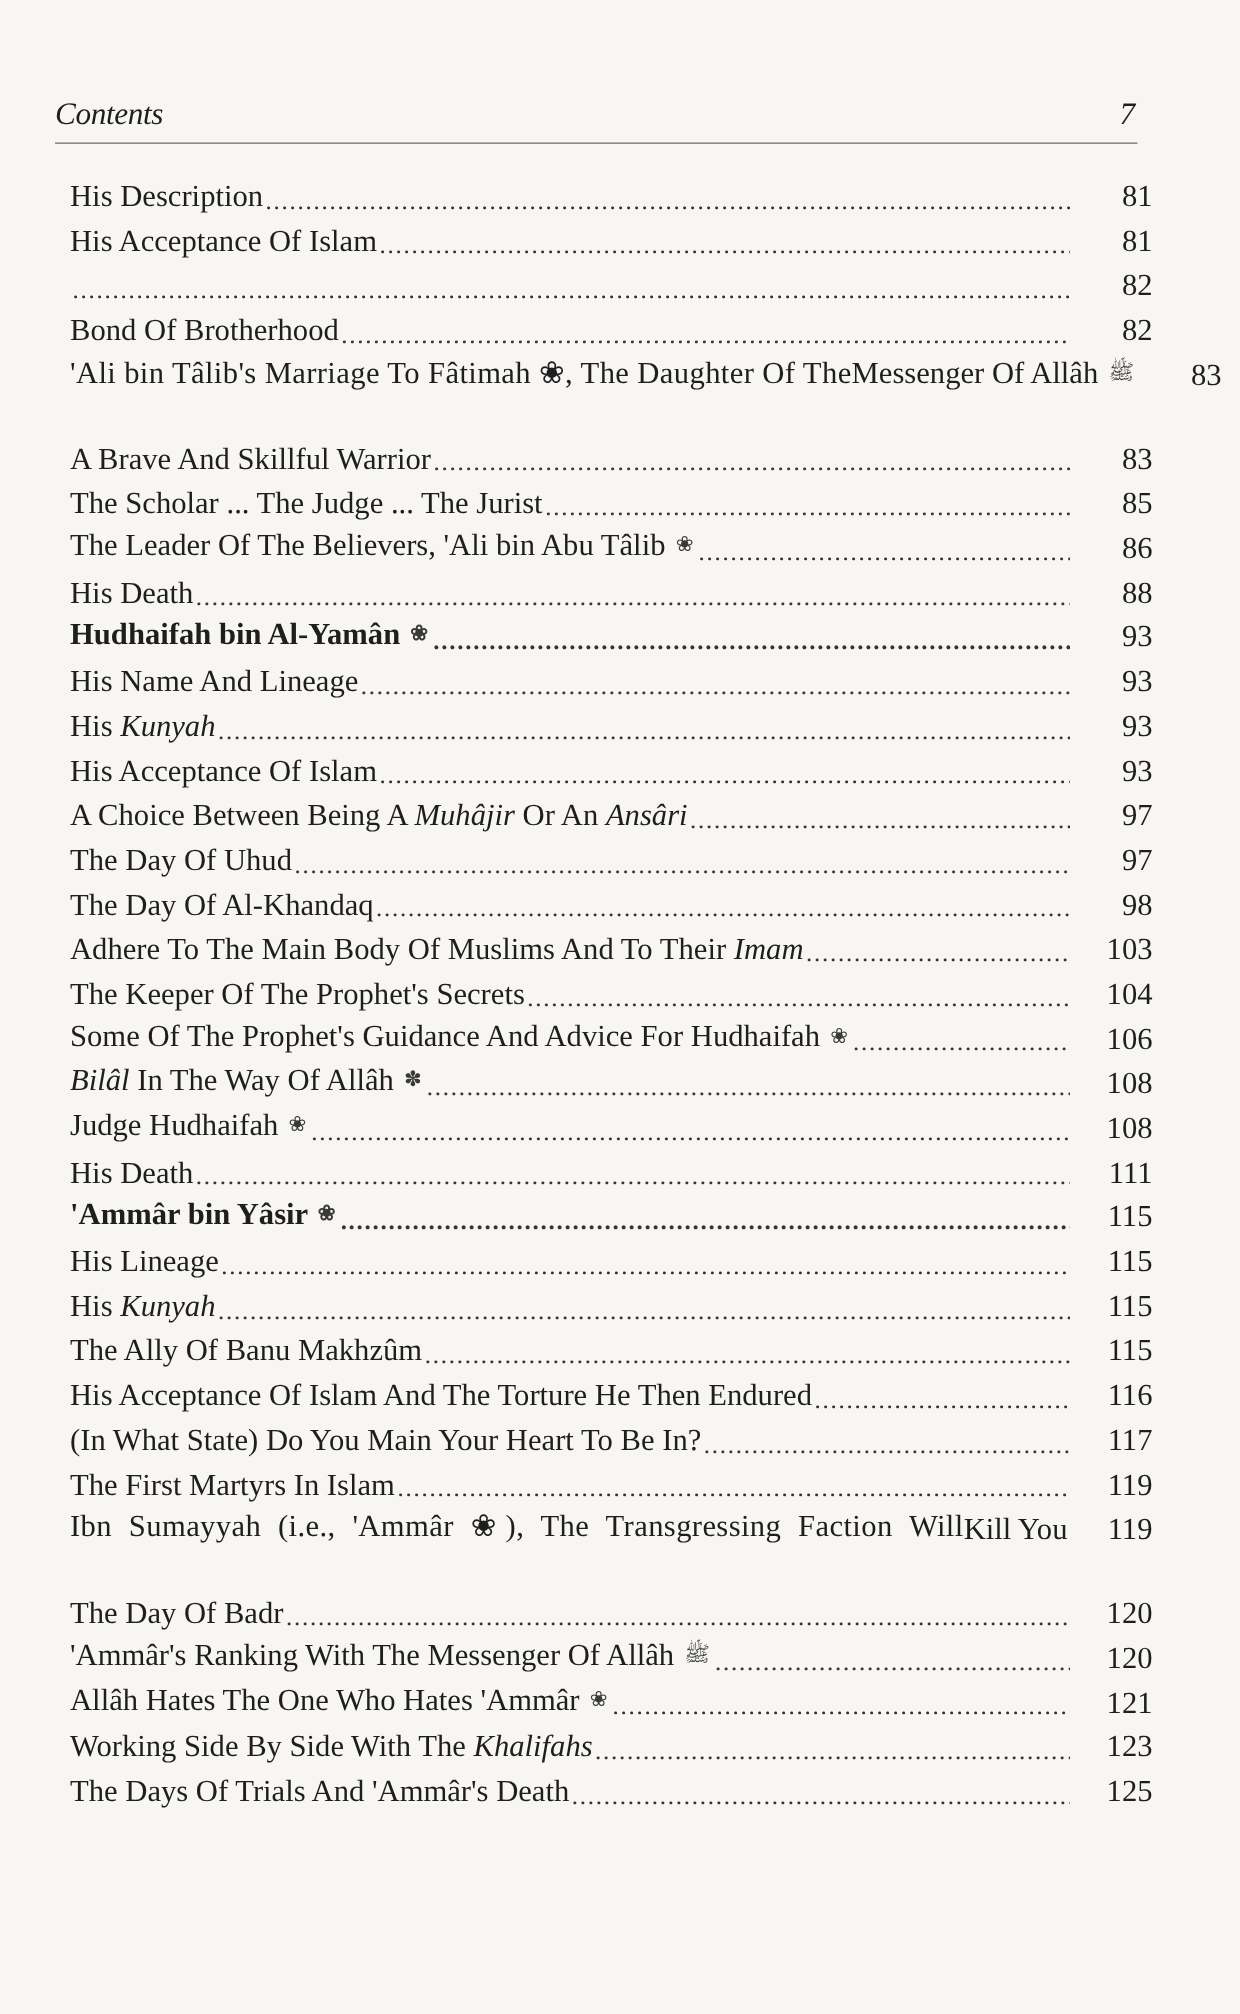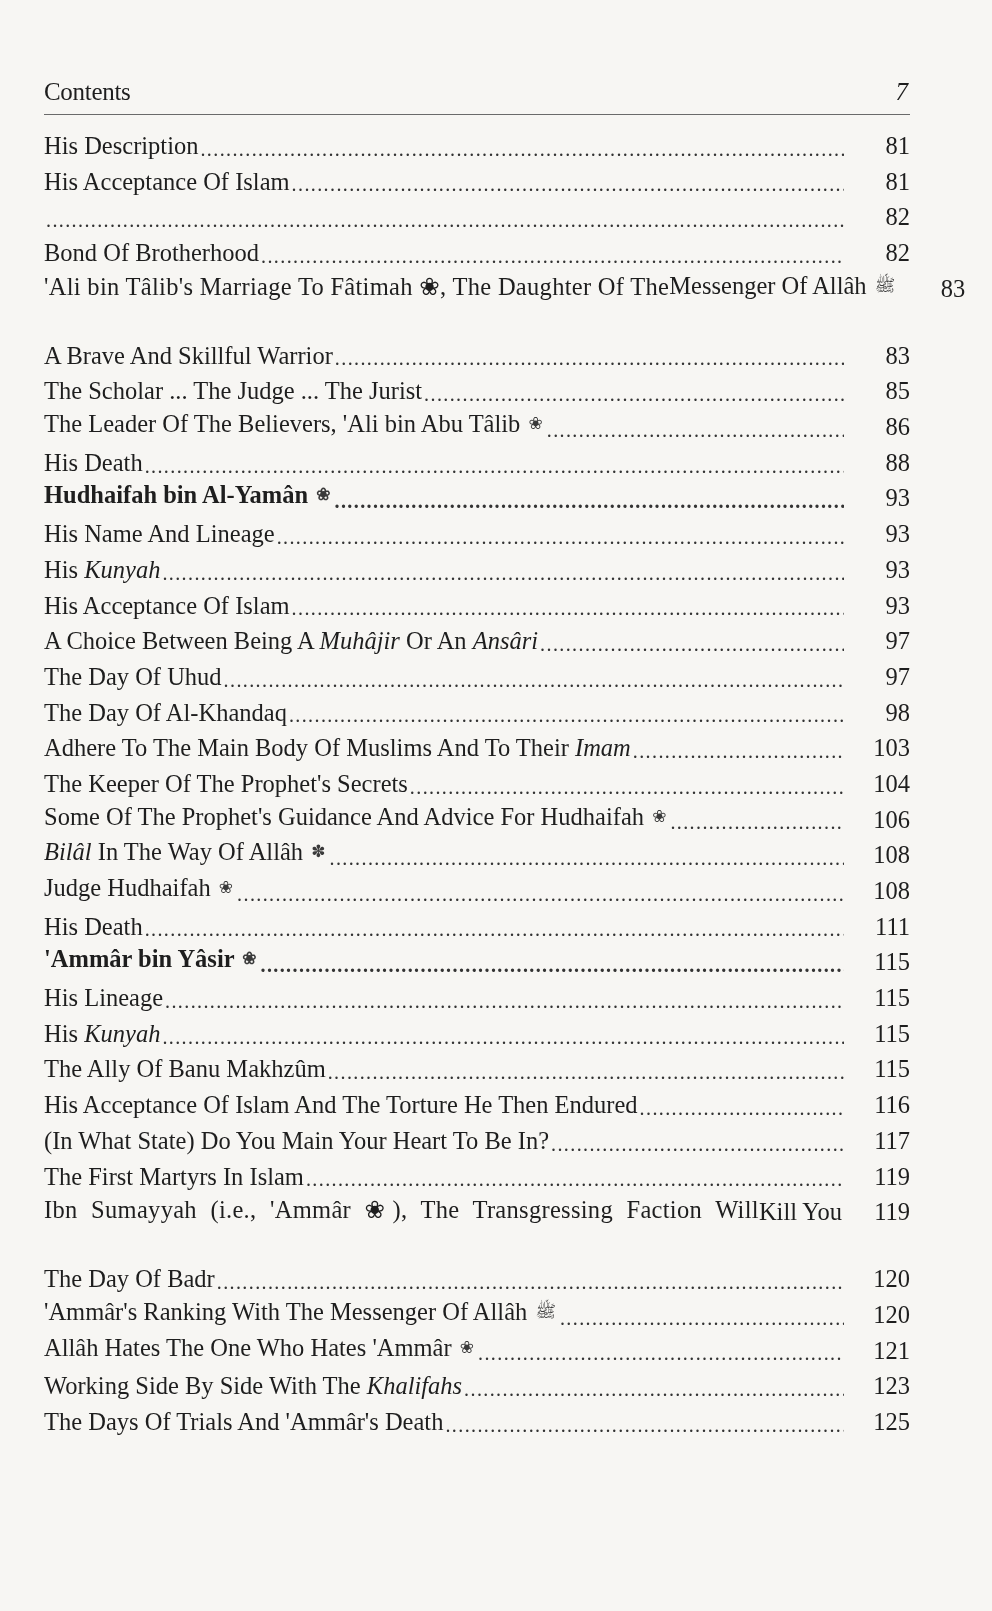--- a/index.html
+++ b/index.html
@@ -16,38 +16,39 @@
     left: 44px; top: 0;
     width: 866px;
   }
   .running-head {
     position: absolute;
     top: 72px; left: 0; width: 866px;
     height: 34px;
     display: flex; justify-content: space-between; align-items: flex-end;
   }
   .running-title {
+    font-style: italic;
     font-size: 25px;
     letter-spacing: -0.3px;
   }
   .running-page {
     font-size: 25px;
     font-style: italic;
     padding-right: 2px;
   }
   .rule {
     position: absolute;
     top: 114px; left: 0; width: 866px;
     height: 0;
     border-top: 1.5px solid #6a6a6a;
   }
   .toc {
     position: absolute;
     top: 128px; left: 0; width: 866px;
-    list-style: none; margin: 0; padding: 0;
+    list-style: none; margin: 12px; padding: 0;
   }
   .toc-entry {
     display: flex;
     align-items: flex-end;
     font-size: 24.5px;
     line-height: 35.7px;
     height: 35.7px;
     white-space: nowrap;
   }
   .toc-entry.two-line {

